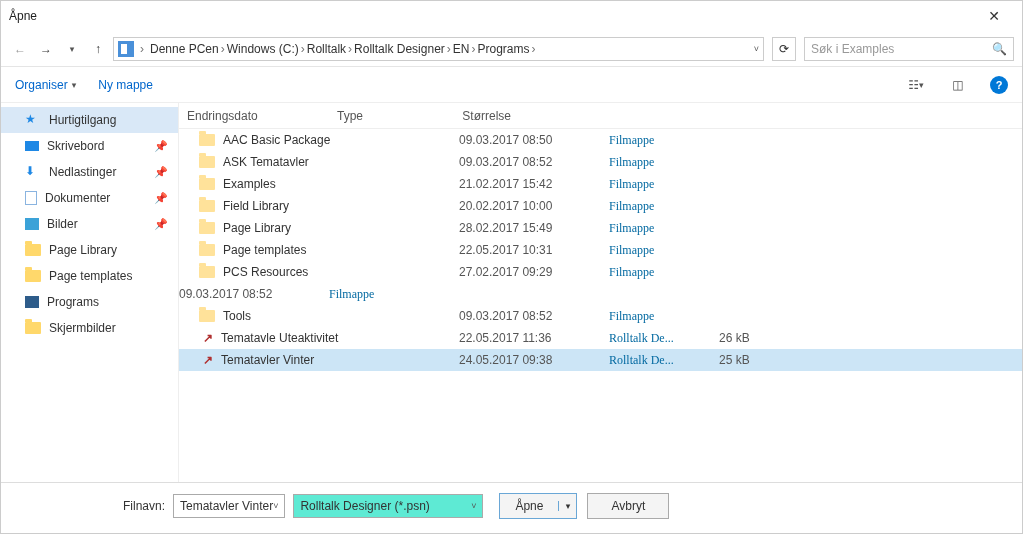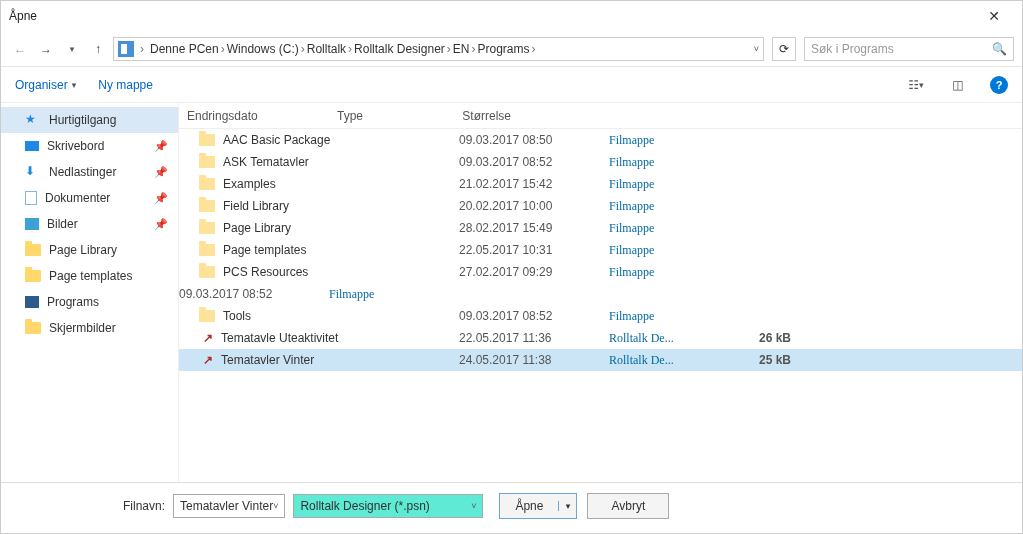--- a/index.html
+++ b/index.html
@@ -45,21 +45,21 @@
 .col.date { width:150px; }
 .col.type { width:110px; }
 .col.size { width:80px; text-align:right; }
 .sort-ch { font-size:9px; color:#888; }
 .rows { flex:1; overflow:auto; }
 .row { height:22px; display:flex; align-items:center; }
 .row.selected { background:#cce5f6; }
 .row .c-name { width:280px; padding-left:20px; display:flex; align-items:center; gap:8px;text-align:right; }
 .row .c-date { width:150px; color:#555; }
 .row .c-type { width:110px; color:#0369a1;font-family:Liberation Serif, serif; }
-.row .c-size { width:80px; text-align:right; color:#555; padding-right:8px;font-weight:bold; }
+.row .c-size { width:80px; color:#555; padding-right:8px; }
 .ic-file { width:14px; height:14px; display:inline-block; }
 .ic-file.folder { width:16px; height:12px; background:#ffe29a; display:inline-block; border-radius:1px; position:relative; }
 .ic-file.folder::before { content:""; position:absolute; top:-3px; left:0; width:7px; height:3px; background:#ffe29a; border-radius:1px 1px 0 0; }
 .ic-file.app { color:#b03030; font-weight:bold; }
 .footer { border-top:1px solid #ddd; padding:10px 14px 14px; display:flex; flex-direction:row; gap:16px; }
 .fn-row { display:flex; align-items:center; gap:8px; }
 .fn-label { width:150px; text-align:right; color:#333; }
 .fn-input { flex:1; height:24px; border:1px solid #aaa; padding:0 6px; display:flex; align-items:center; justify-content:space-between; }
 .fn-ftype { width:190px; height:24px; border:1px solid #aaa; padding:0 6px; display:flex; align-items:center; justify-content:space-between; background:#5eead4; }
 .btn-row { display:flex; justify-content:flex-end; gap:10px; padding-right:0; }
@@ -89,21 +89,21 @@
     <div class="nav-arrow enabled">↑</div>
     <div class="pathbox">
       <span class="path-icon"></span>
       <span class="chev">›</span>
       <span id="crumbs"><span class="crumb">Denne PCen</span><span class="chev">›</span><span class="crumb">Windows (C:)</span><span class="chev">›</span><span class="crumb">Rolltalk</span><span class="chev">›</span><span class="crumb">Rolltalk Designer</span><span class="chev">›</span><span class="crumb">EN</span><span class="chev">›</span><span class="crumb">Programs</span><span class="chev">›</span></span>
       <span style="flex:1"></span>
       <span class="chev-down">˅</span>
     </div>
     <div class="refresh">⟳</div>
     <div class="searchbox">
-      <span class="ph">Søk i Programs</span>
+      <span class="ph">Søk i Examples</span>
       <span>🔍</span>
     </div>
   </div>
 
   <div class="toolbar">
     <div class="tb-btn">
       <span>Organiser</span>
       <span class="chev-down">▾</span>
     </div>
     <div class="tb-btn">
@@ -249,21 +249,21 @@
             </div>
             <div class="c-date">22.05.2017 11:36</div>
             <div class="c-type">Rolltalk De...</div>
             <div class="c-size">26 kB</div>
           </div>
           <div class="row selected">
             <div class="c-name">
               <span class="ic-file app">↗</span>
               <span>Tematavler Vinter</span>
             </div>
-            <div class="c-date">24.05.2017 11:38</div>
+            <div class="c-date">24.05.2017 09:38</div>
             <div class="c-type">Rolltalk De...</div>
             <div class="c-size">25 kB</div>
           </div>
         </div>
     </div>
   </div>
 
   <div class="footer">
     <div class="fn-row">
       <div class="fn-label">Filnavn:</div>

